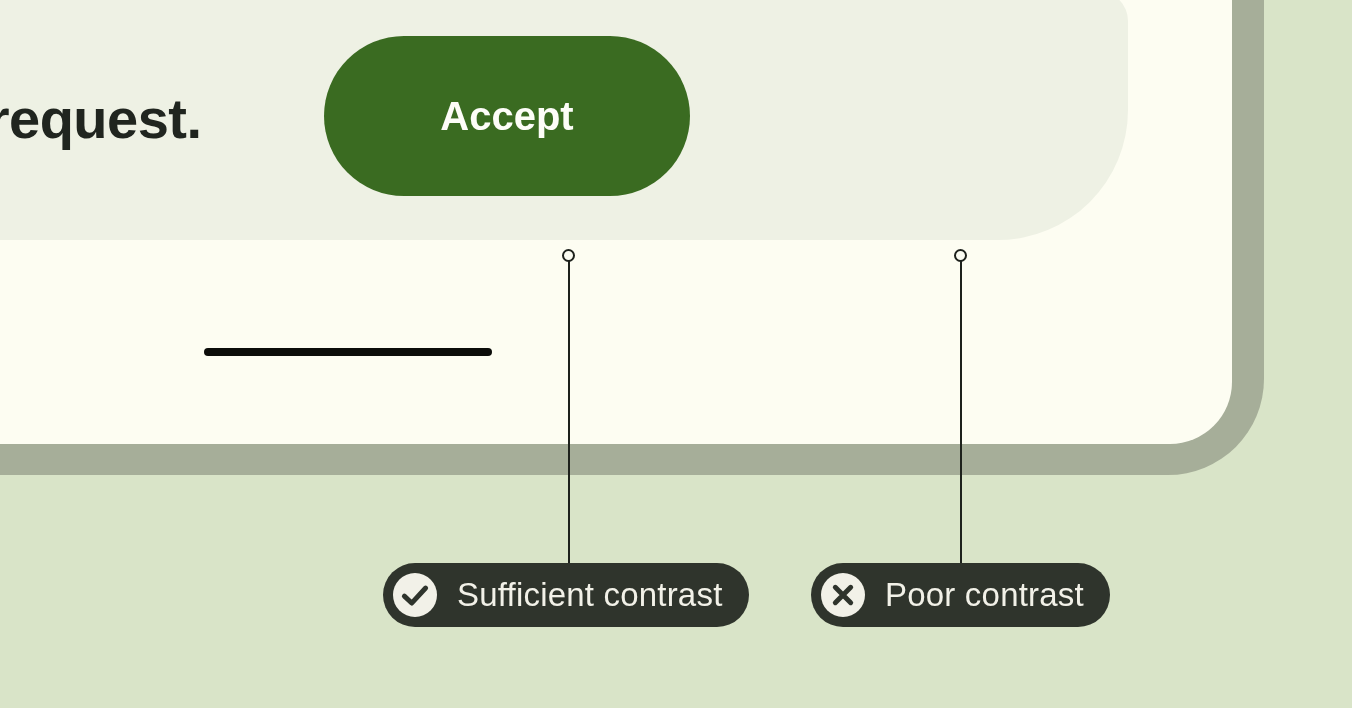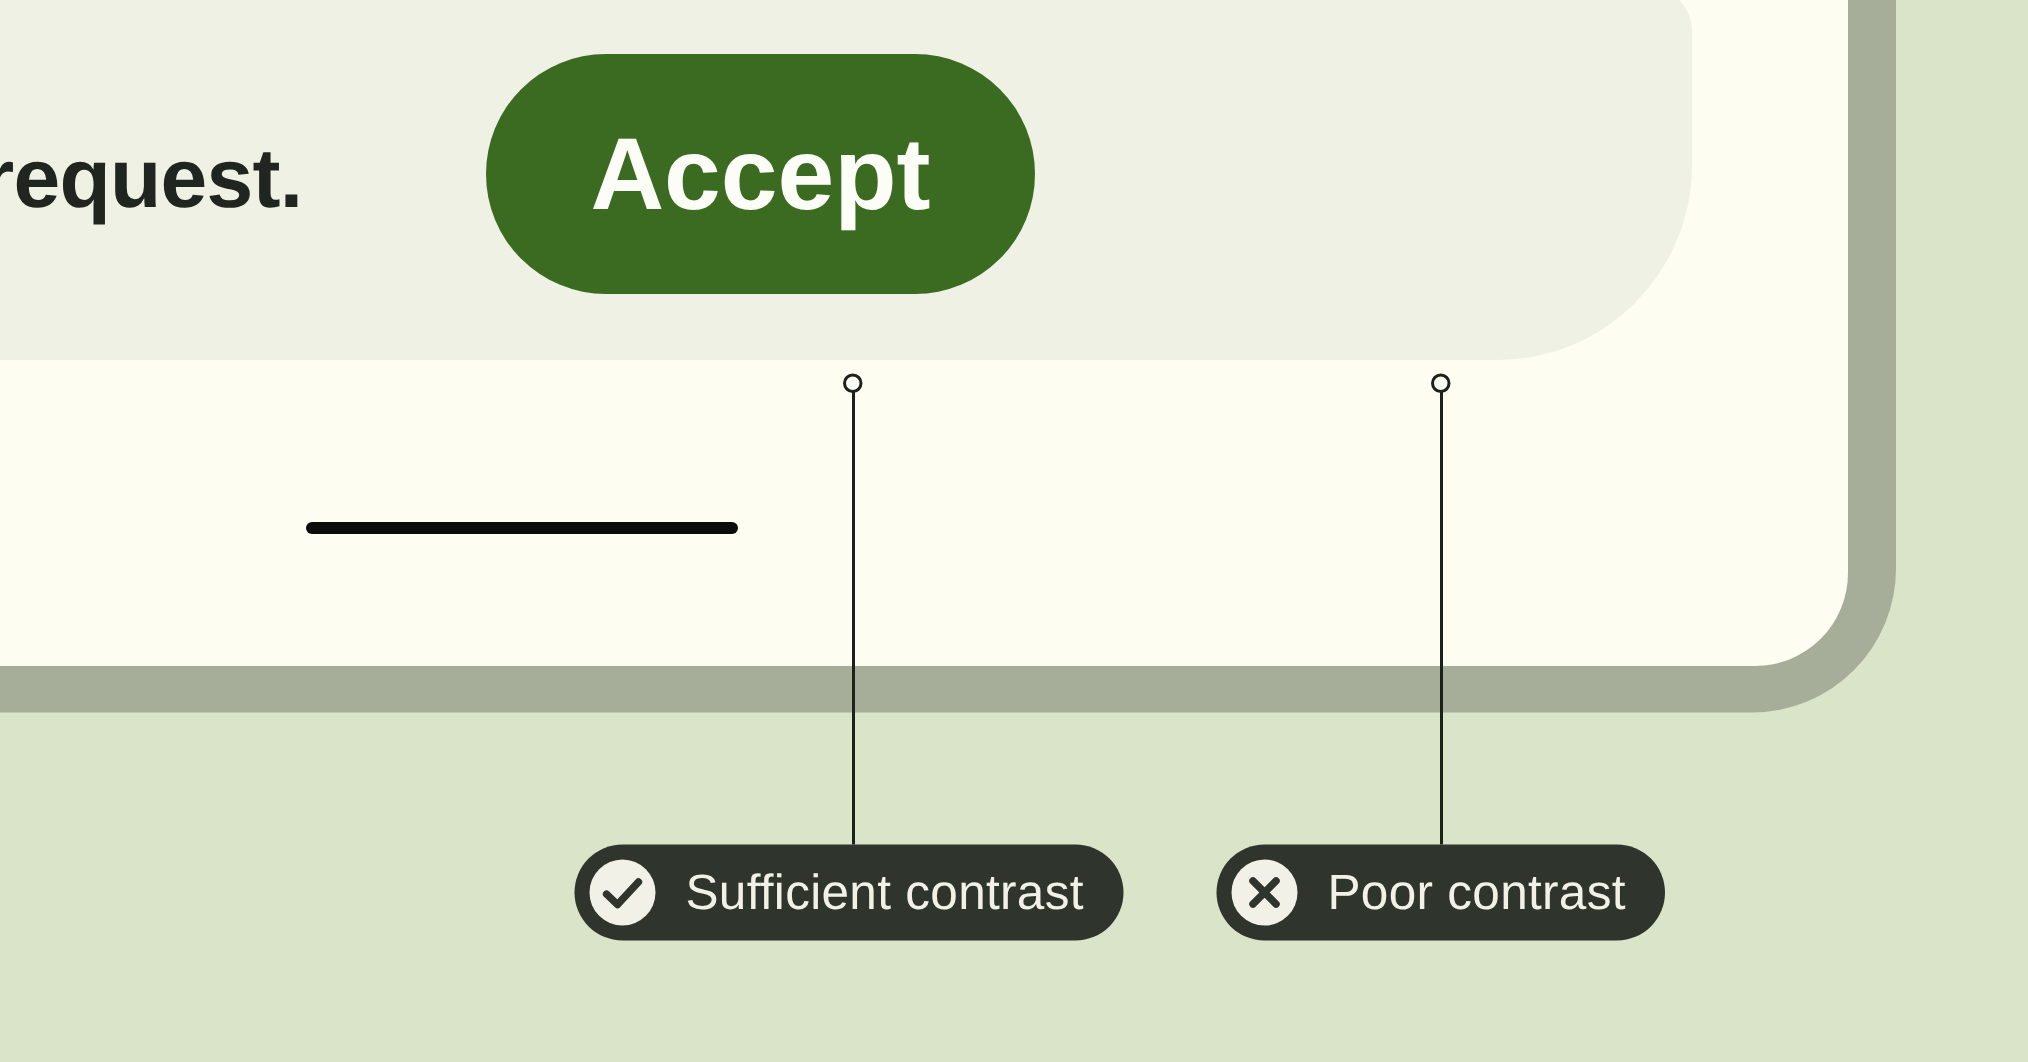--- a/index.html
+++ b/index.html
@@ -34,21 +34,21 @@
   .dialog-text{
     position:absolute;left:2px;top:148px;
     font-size:56px;line-height:62px;font-weight:bold;
     letter-spacing:-0.5px;color:#20251f;white-space:nowrap;
   }
   .pill-btn{
     position:absolute;top:96px;height:160px;
     border:none;border-radius:80px;
     display:flex;align-items:center;justify-content:center;
     font-family:"Liberation Sans",sans-serif;
-    font-size:68px;font-weight:bold;letter-spacing:0;
+    font-size:40px;font-weight:bold;letter-spacing:0;
     cursor:pointer;padding:0;
   }
   .btn-accept{left:384px;width:366px;background:#3a6b21;color:#fdfdf8;}
   .btn-ignore{left:783px;width:354px;background:#aefdf8;color:#42c814;}
   
   .home-indicator{
     position:absolute;left:264px;top:408px;
     width:288px;height:8px;border-radius:4px;
     background:#0c0d0a;
   }

